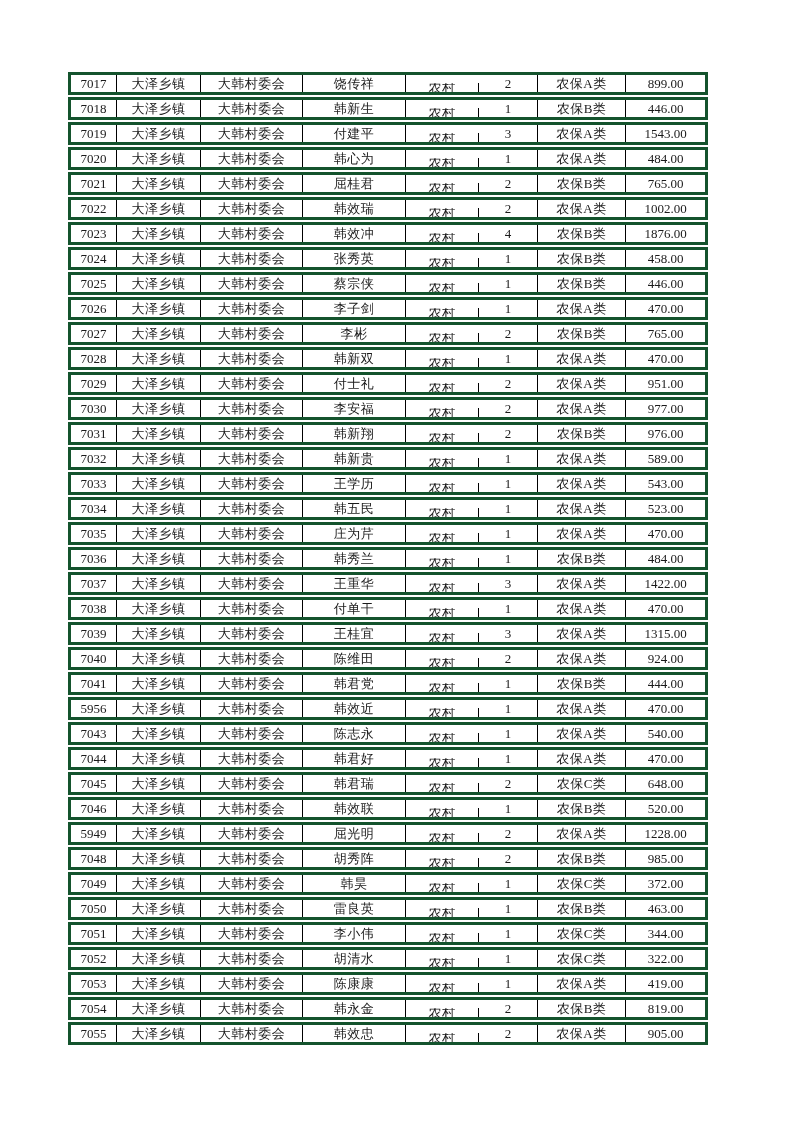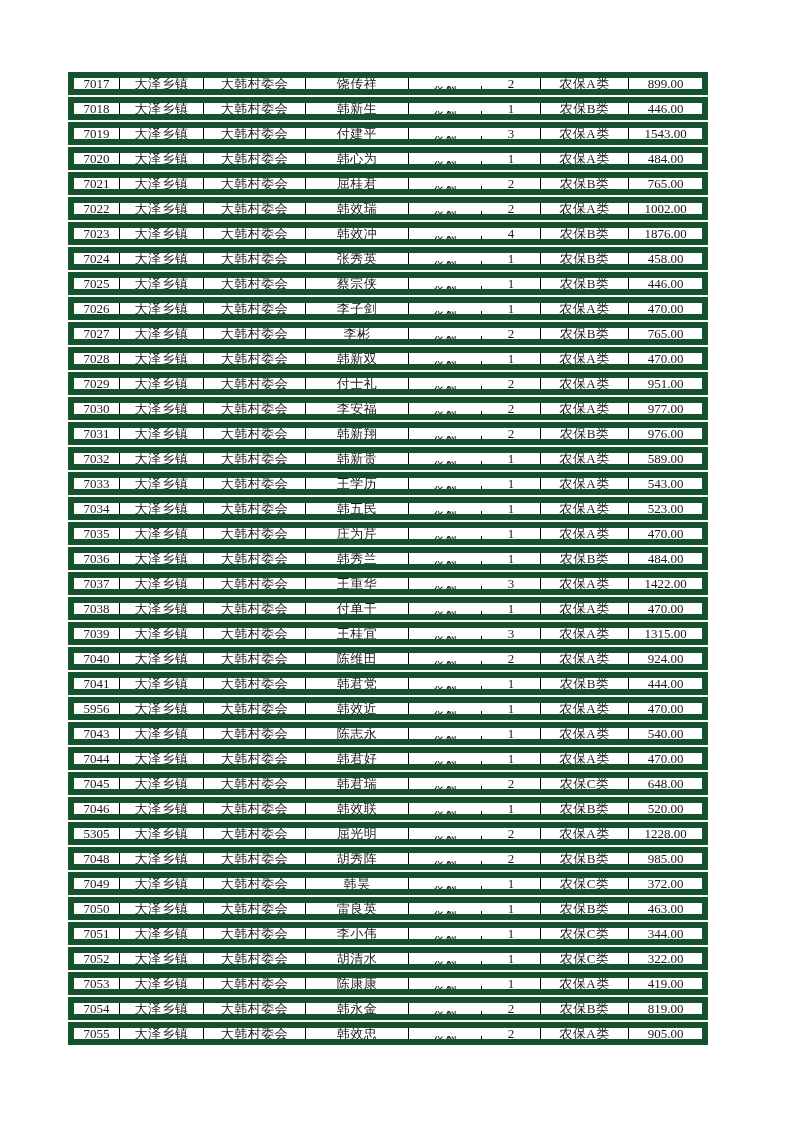--- a/index.html
+++ b/index.html
@@ -20,21 +20,21 @@
     left: 68px;
     top: 72px;
     width: 640px;
   }
   .row {
     box-sizing: border-box;
     display: flex;
     align-items: stretch;
     height: 23px;
     margin-bottom: 2px;
-    border: 6px solid #14532d;
+    border: 3px solid #14532d;
     background: #ffffff;
   }
   .cell {
     box-sizing: border-box;
     display: flex;
     align-items: center;
     justify-content: center;
     border-right: 1px solid #000000;
     font-size: 13px;
     line-height: 1;
@@ -349,21 +349,21 @@
     <div class="cell c0">7046</div>
     <div class="cell c1">大泽乡镇</div>
     <div class="cell c2">大韩村委会</div>
     <div class="cell c3">韩效联</div>
     <div class="cell c4">农村</div>
     <div class="cell c5">1</div>
     <div class="cell c6">农保B类</div>
     <div class="cell c7">520.00</div>
   </div>
     <div class="row">
-    <div class="cell c0">5305</div>
+    <div class="cell c0">5949</div>
     <div class="cell c1">大泽乡镇</div>
     <div class="cell c2">大韩村委会</div>
     <div class="cell c3">屈光明</div>
     <div class="cell c4">农村</div>
     <div class="cell c5">2</div>
     <div class="cell c6">农保A类</div>
     <div class="cell c7">1228.00</div>
   </div>
     <div class="row">
     <div class="cell c0">7048</div>

